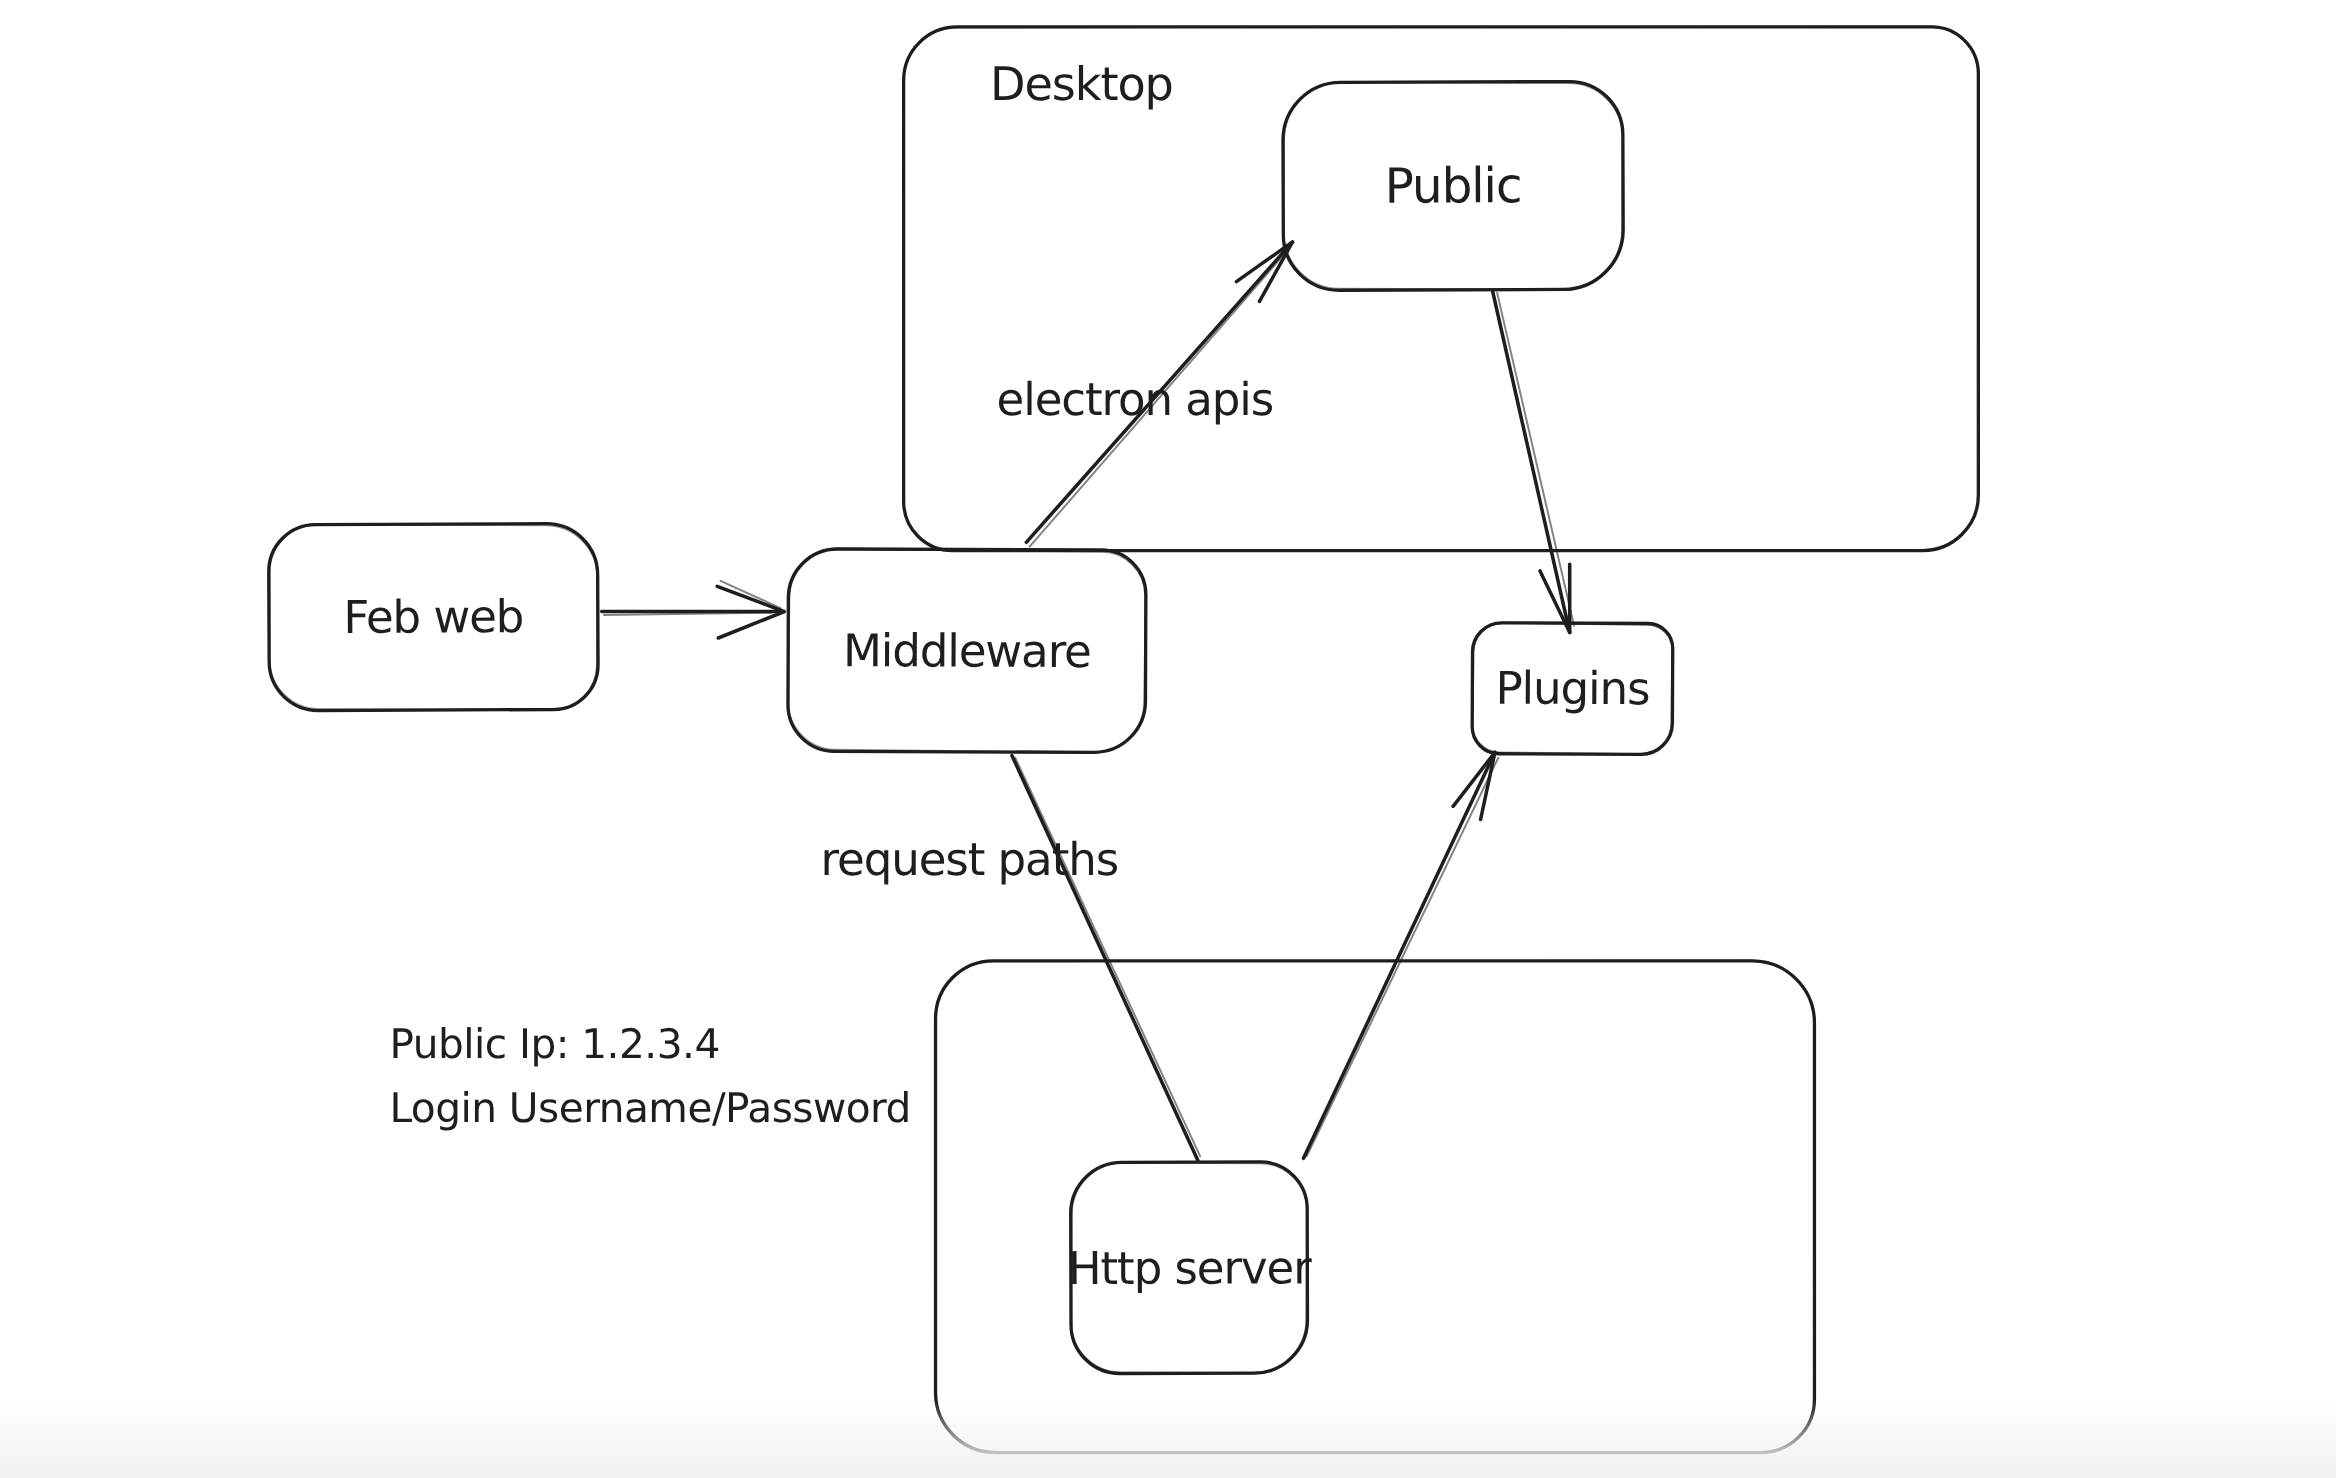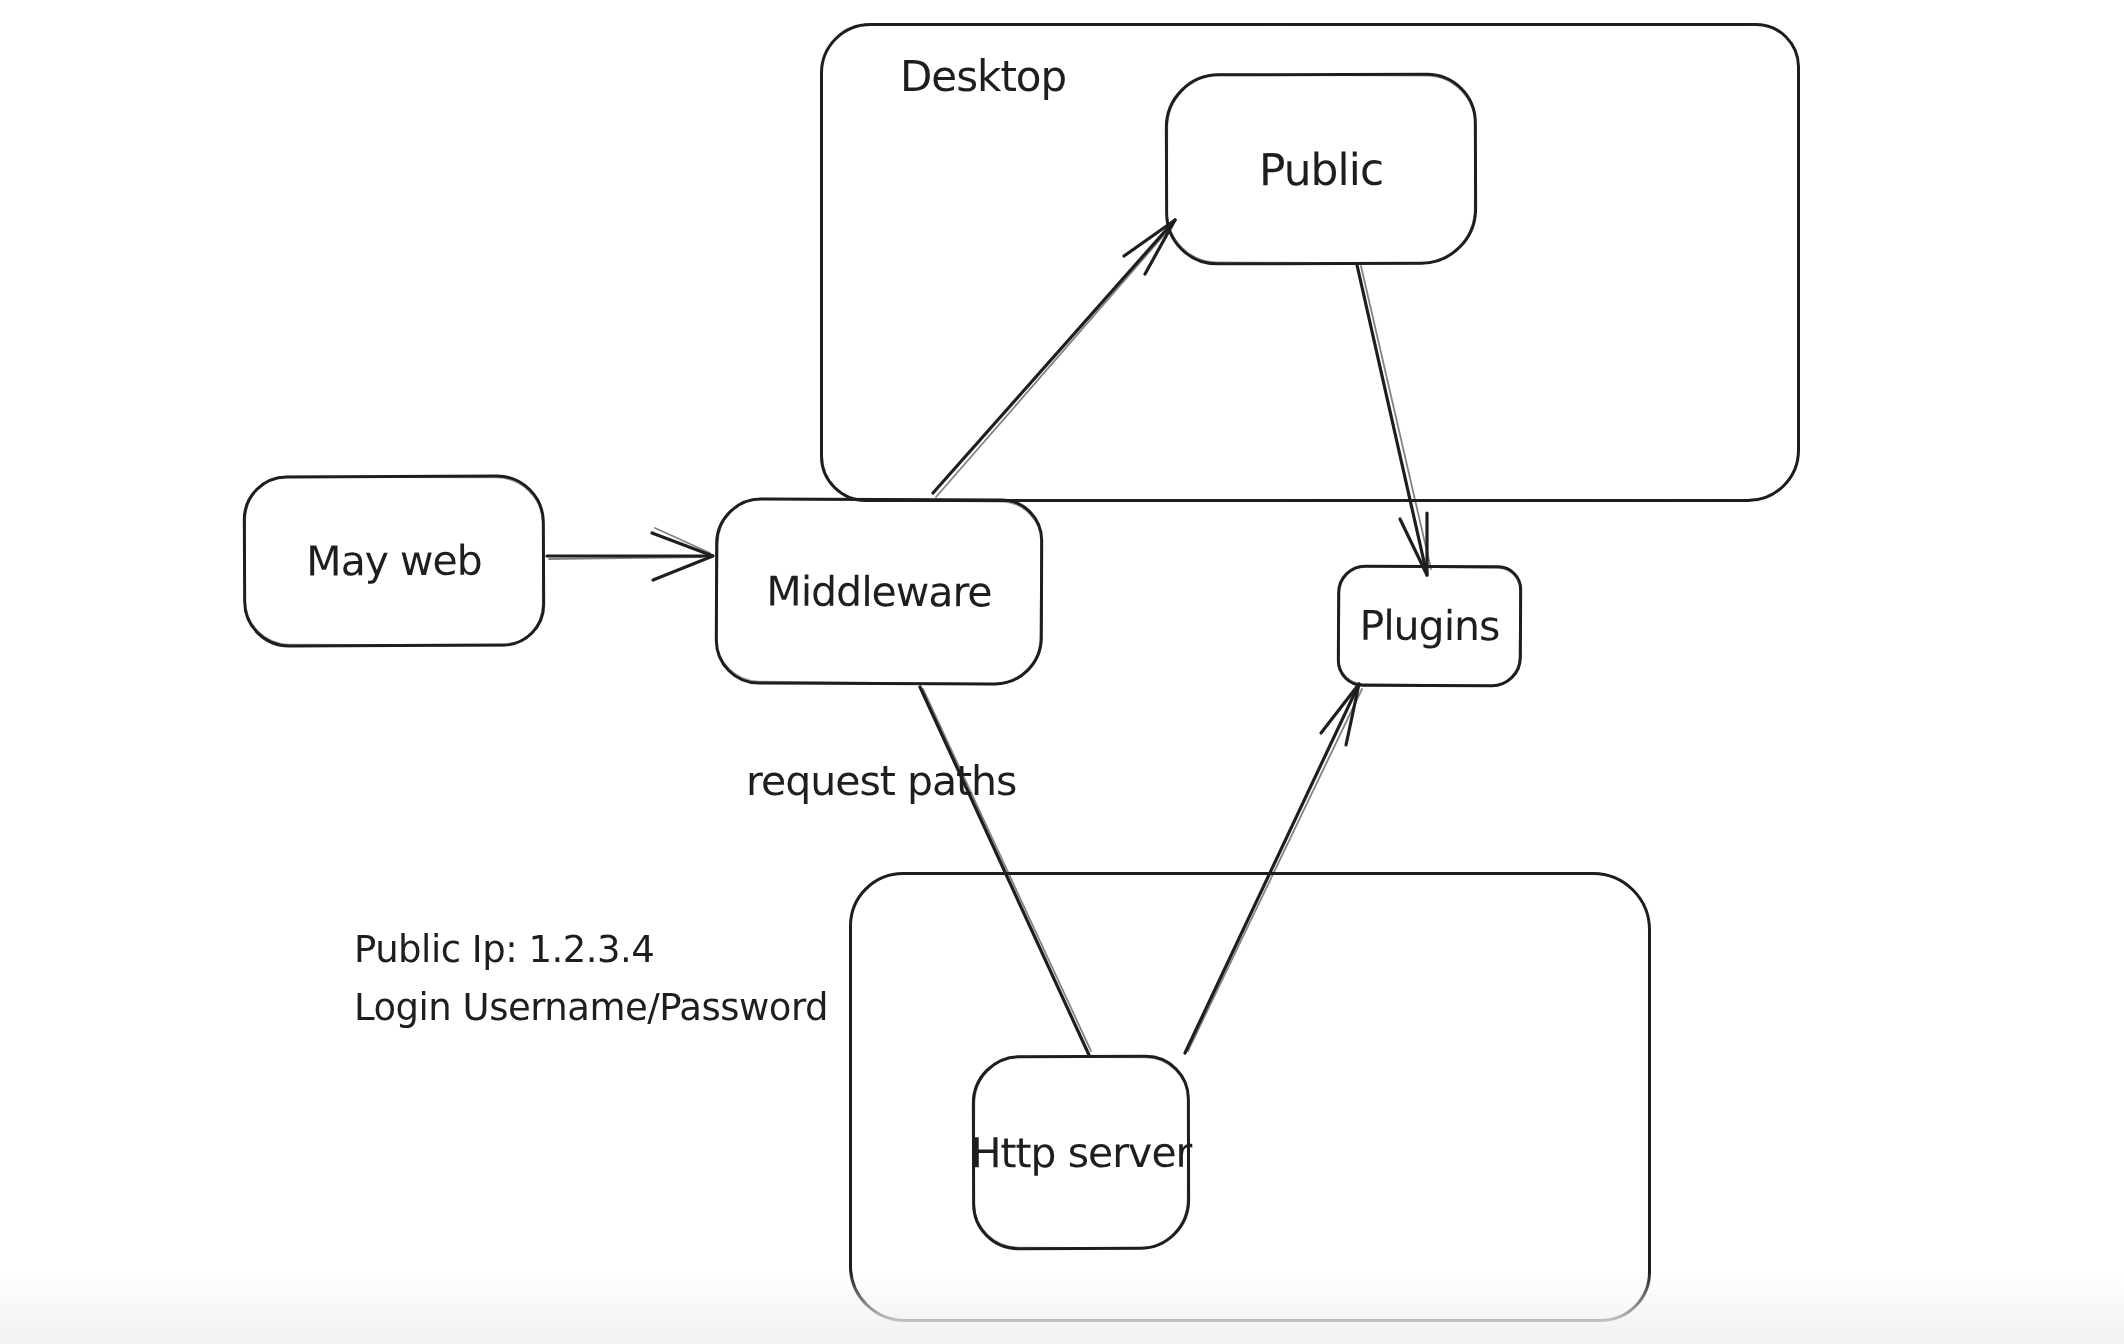--- a/index.html
+++ b/index.html
@@ -123,21 +123,21 @@
 </style>
 </head>
 <body>
 
 <div class="stage">
 
   <div class="frame" id="desktop"></div>
   <div class="frame" id="cloud"></div>
 
   <div class="node" id="jan-web">
-    <span class="node-label">May web</span>
+    <span class="node-label">Feb web</span>
   </div>
   <div class="node" id="middleware">
     <span class="node-label">Middleware</span>
   </div>
   <div class="node" id="bridge">
     <span class="node-label">Public</span>
   </div>
   <div class="node" id="plugins">
     <span class="node-label">Plugins</span>
   </div>
@@ -173,20 +173,21 @@
 
     <g>
       <path d="M1185,1053 L1359,684"></path>
       <path class="sketch" d="M1188,1051 L1362,689"></path>
       <path d="M1359,684 L1321,733 M1359,684 L1346,745"></path>
     </g>
   </svg>
 
   <div class="float-label" id="desktop-label">Desktop</div>
 
+  <div class="float-label" id="electron-apis-label">electron apis</div>
   <div class="float-label" id="request-paths-label">request paths</div>
 
   <div class="note">
     <div>Public Ip: 1.2.3.4</div>
     <div>Login Username/Password</div>
   </div>
 
   <div class="bottom-fade"></div>
 </div>
 

